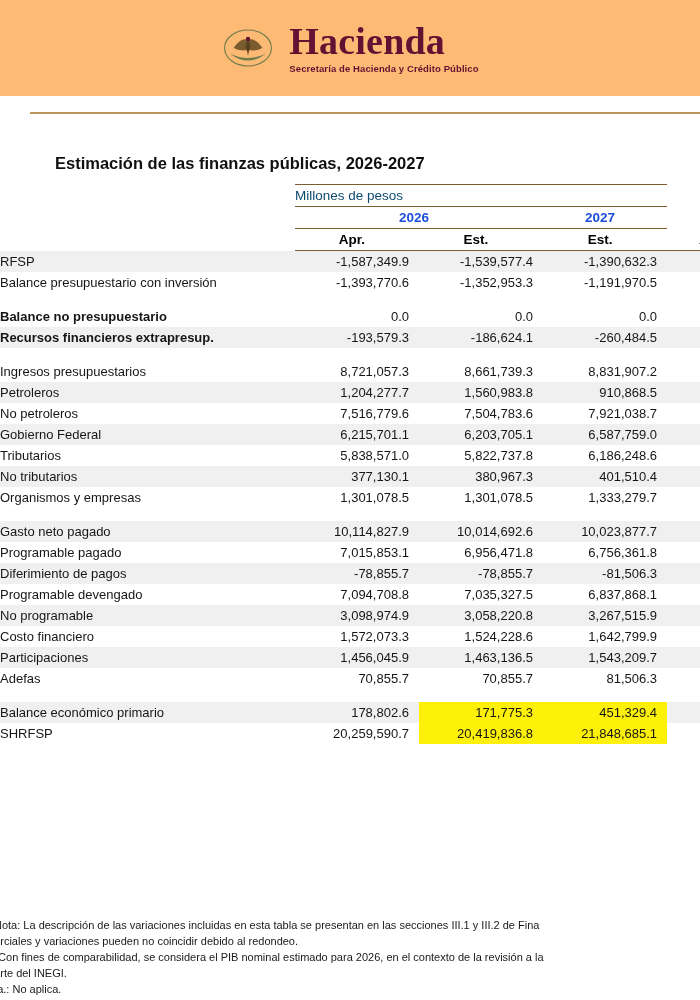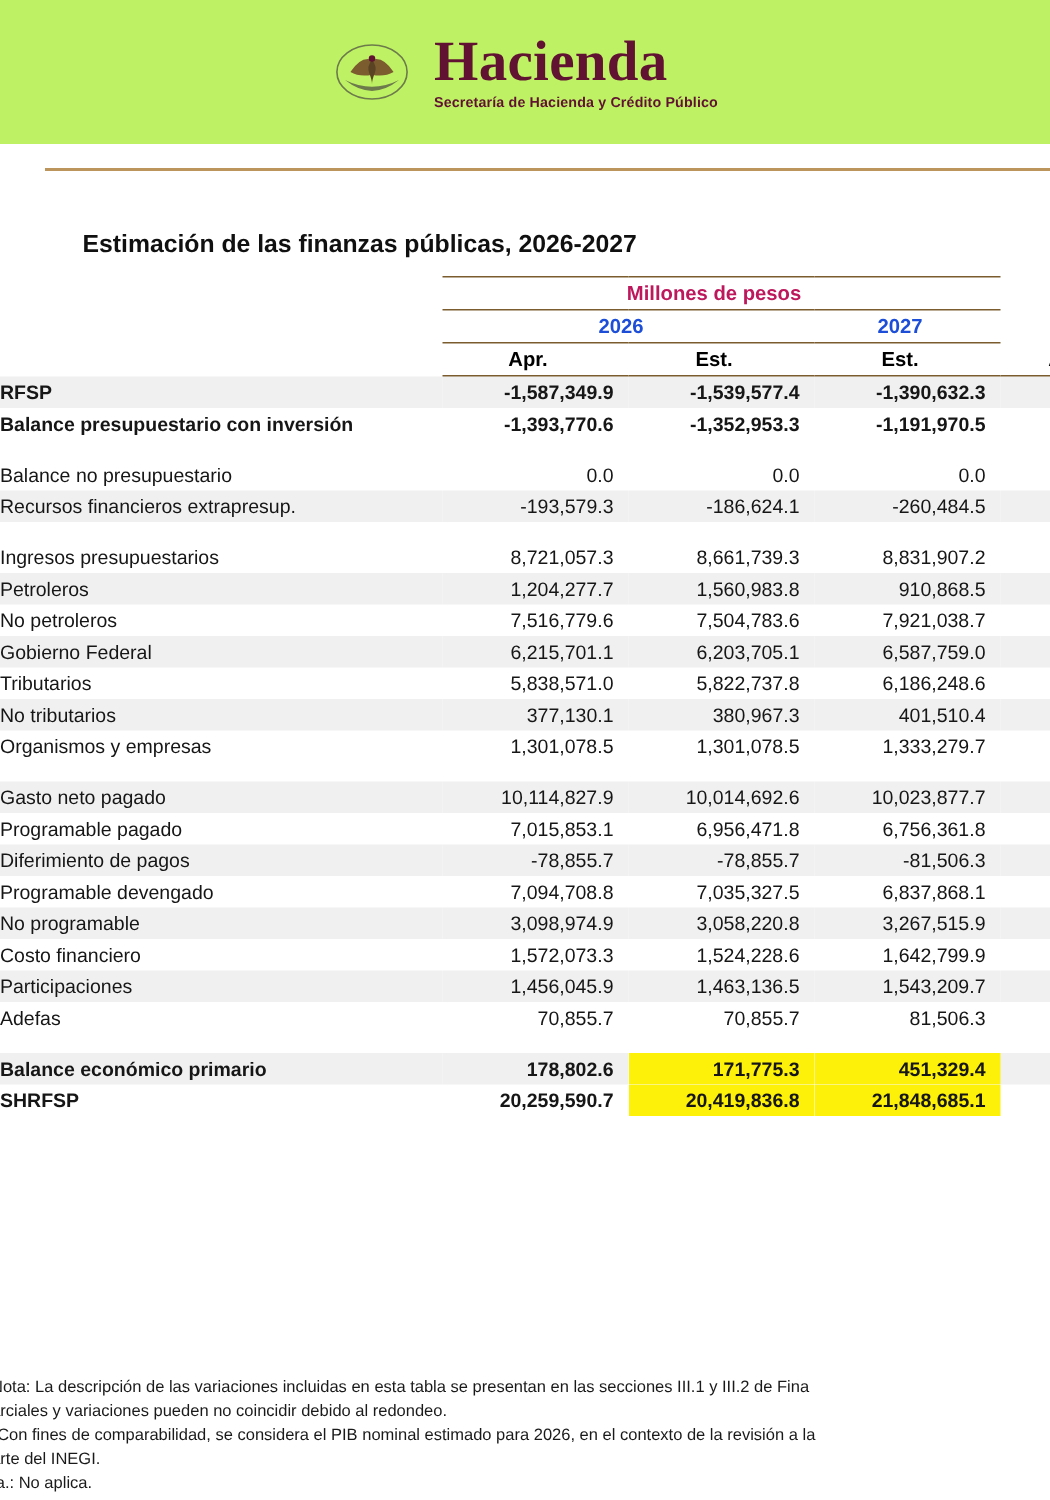--- a/index.html
+++ b/index.html
@@ -11,21 +11,21 @@
     height: 1000px;
     background: #ffffff;
     font-family: "Liberation Sans", sans-serif;
     overflow: hidden;
     position: relative;
   }
 
   
   .header {
     height: 96px;
-    background: #bef264;
+    background: #fdba74;
     display: flex;
     align-items: center;
     justify-content: center;
   }
   .logo-block {
     display: flex;
     align-items: center;
     gap: 14px;
   }
   .eagle {
@@ -94,28 +94,27 @@
   table.fin col.c-num   { width: 124px; }
   table.fin col.c-num4  { width: 100px; }
 
   table.fin td, table.fin th {
     padding: 3px 10px 3px 0;
     vertical-align: middle;
     white-space: nowrap;
   }
 
   .hdr-mdp td {
-    text-align: center;
-    font-weight: 700;
+    font-weight: 400;
     font-size: 13.5px;
     padding-top: 2px;
     padding-bottom: 2px;
     border-top: 1.6px solid #7a5c2e;
     border-bottom: 1.6px solid #7a5c2e;
-    color: #be185d;
+    color: #0c4a6e;
   }
   .hdr-mdp td.blank { border-top: none; border-bottom: none; }
 
   .hdr-year td {
     text-align: center;
     font-weight: 700;
     color: #1d4ed8;
     font-size: 13.5px;
     padding-top: 3px;
     padding-bottom: 3px;
@@ -130,23 +129,23 @@
     padding-top: 3px;
     padding-bottom: 5px;
     border-bottom: 1.6px solid #7a5c2e;
   }
   .hdr-col td.blank { border-bottom: none; }
 
   td.num { text-align: right; font-variant-numeric: tabular-nums; }
   td.lbl { text-align: left; padding-left: 0; }
 
   tr.alt { background: #f0f0f0; }
-  tr.bold td { font-weight: 700; }
-
-  .ind0 { padding-left: 0px; }
+  tr.bold td { font-weight: 400; }
+
+  .ind0 { padding-left: 0px; font-weight: bold; }
   .ind1 { padding-left: 16px; margin-top: 32px; }
   .ind2 { padding-left: 32px; }
   .ind3 { padding-left: 48px; margin-top: 40px; }
 
   tr.spacer td { height: 13px; padding: 0; }
 
   .hl { background: #fdf10a; }
 
   
   .hl-cell {

